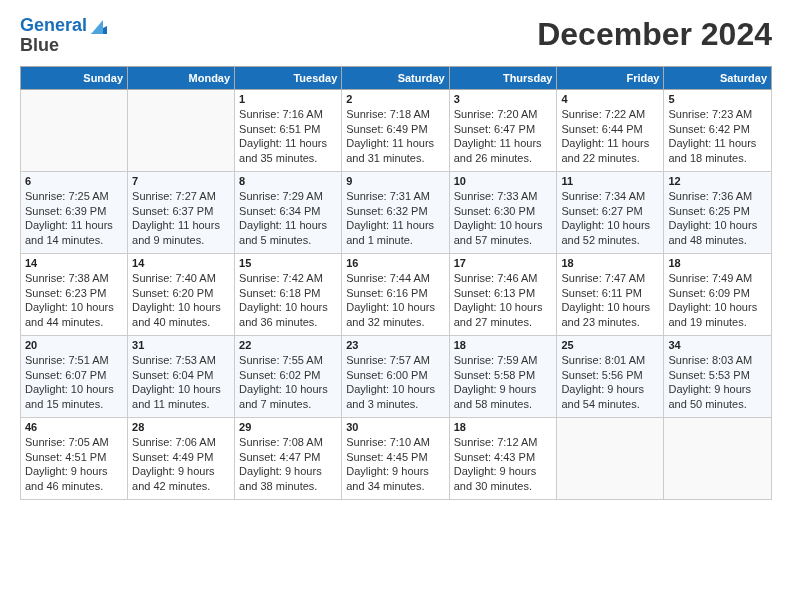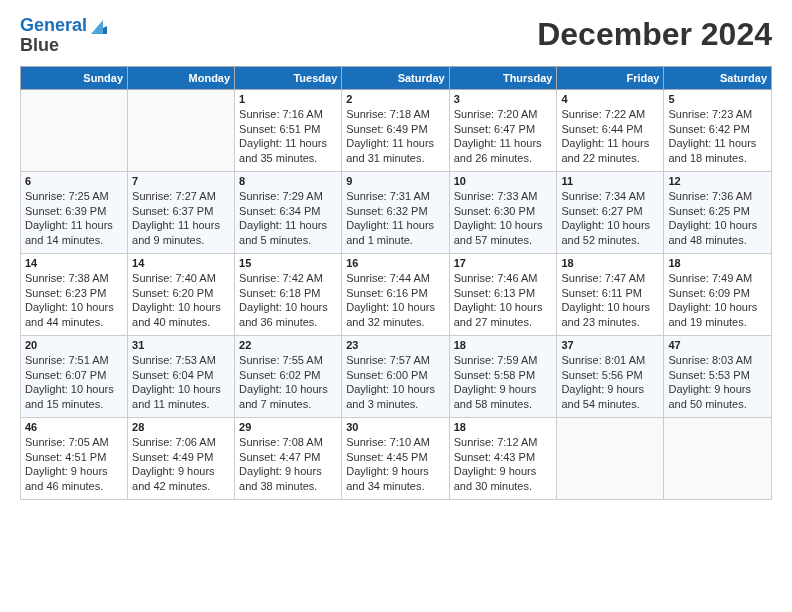--- a/index.html
+++ b/index.html
@@ -280,27 +280,27 @@
             Sunrise: 7:57 AM<br>Sunset: 6:00 PM<br>Daylight: 10 hours and 3 minutes.
           </div>
         </td>
           <td>
           <span class="day-num">18</span>
           <div class="day-info">
             Sunrise: 7:59 AM<br>Sunset: 5:58 PM<br>Daylight: 9 hours and 58 minutes.
           </div>
         </td>
           <td>
-          <span class="day-num">37</span>
+          <span class="day-num">25</span>
           <div class="day-info">
             Sunrise: 8:01 AM<br>Sunset: 5:56 PM<br>Daylight: 9 hours and 54 minutes.
           </div>
         </td>
           <td>
-          <span class="day-num">47</span>
+          <span class="day-num">34</span>
           <div class="day-info">
             Sunrise: 8:03 AM<br>Sunset: 5:53 PM<br>Daylight: 9 hours and 50 minutes.
           </div>
         </td>
         </tr>
         <tr>
           <td>
           <span class="day-num">46</span>
           <div class="day-info">
             Sunrise: 7:05 AM<br>Sunset: 4:51 PM<br>Daylight: 9 hours and 46 minutes.

